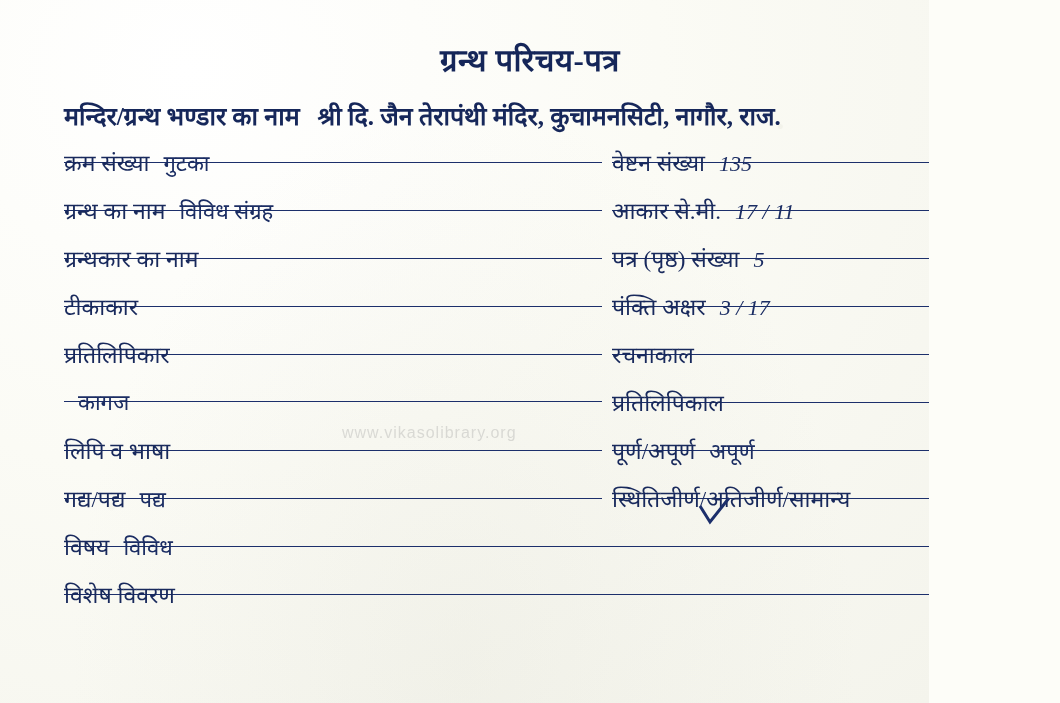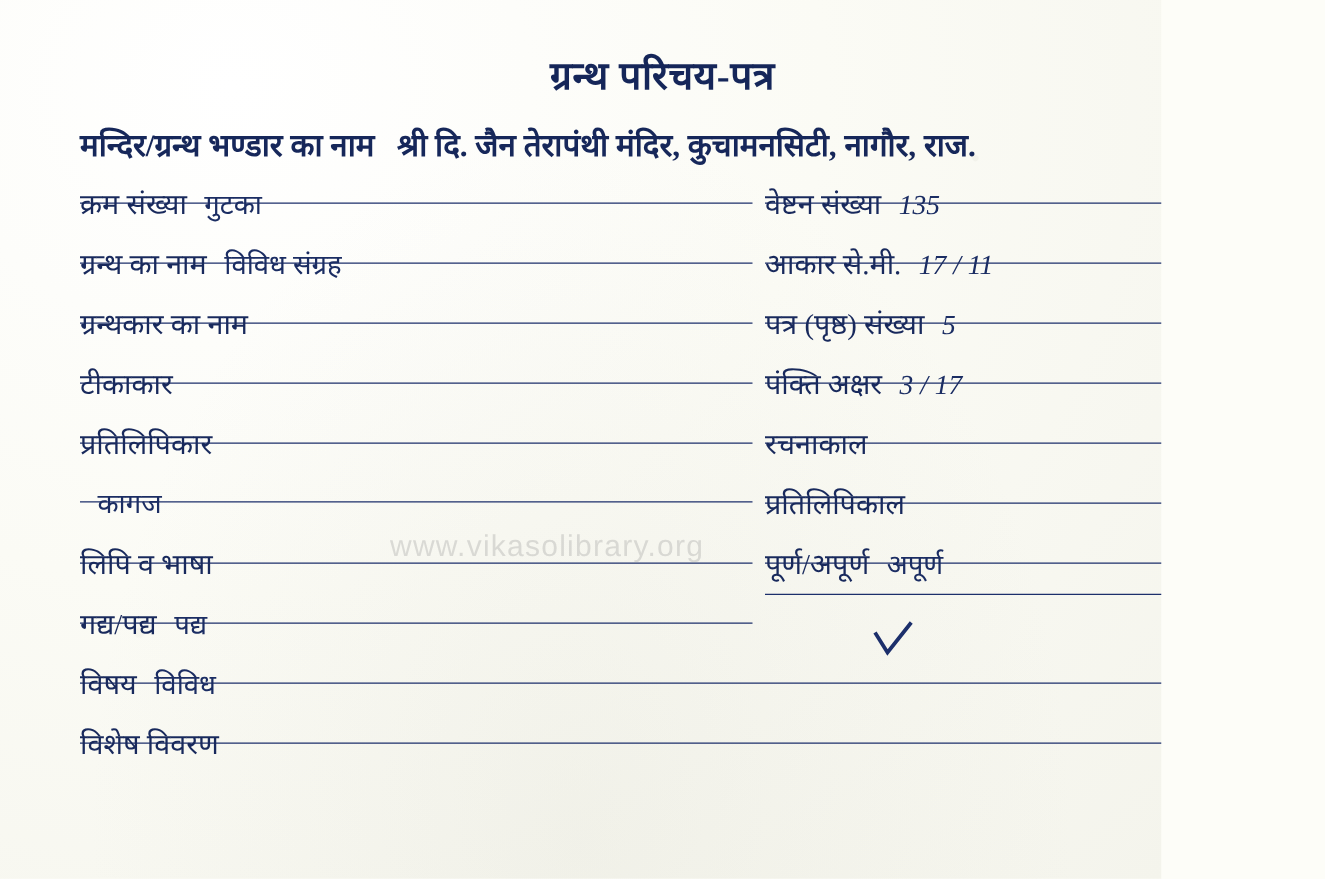--- a/index.html
+++ b/index.html
@@ -119,22 +119,22 @@
   .col-left .line  { left: 0; right: 10px; }
   .col-right .line { left: 0; right: 0; }
 
   
   .lbl, .val { background-color: transparent; }
 
   
   .watermark {
     position: absolute;
     top: 424px;
-    left: 312px;
-    font-size: 24px;
+    left: 342px;
+    font-size: 16px;
     letter-spacing: 1px;
     color: rgba(150,150,150,0.30);
     font-family: "Liberation Sans", sans-serif;
     z-index: 3;
     pointer-events: none;
     white-space: nowrap;
   }
 
   .checkmark {
     position: absolute;
@@ -247,20 +247,21 @@
     </div>
 
     <div class="row">
       <div class="col col-left">
         <span class="line"></span>
         <span class="lbl">गद्य/पद्य</span>
         <span class="val">पद्य</span>
       </div>
       <div class="col col-right">
         <span class="line"></span>
+        <span class="lbl">स्थितिजीर्ण/अतिजीर्ण/सामान्य</span>
         <span class="val"></span>
         <svg class="checkmark" width="34" height="30" viewBox="0 0 34 30">
           <path d="M2 10 L12 26 L31 2" fill="none" stroke="#1c2f6b" stroke-width="3"></path>
         </svg>
       </div>
     </div>
 
     <div class="row">
       <div class="col full">
         <span class="line"></span>

